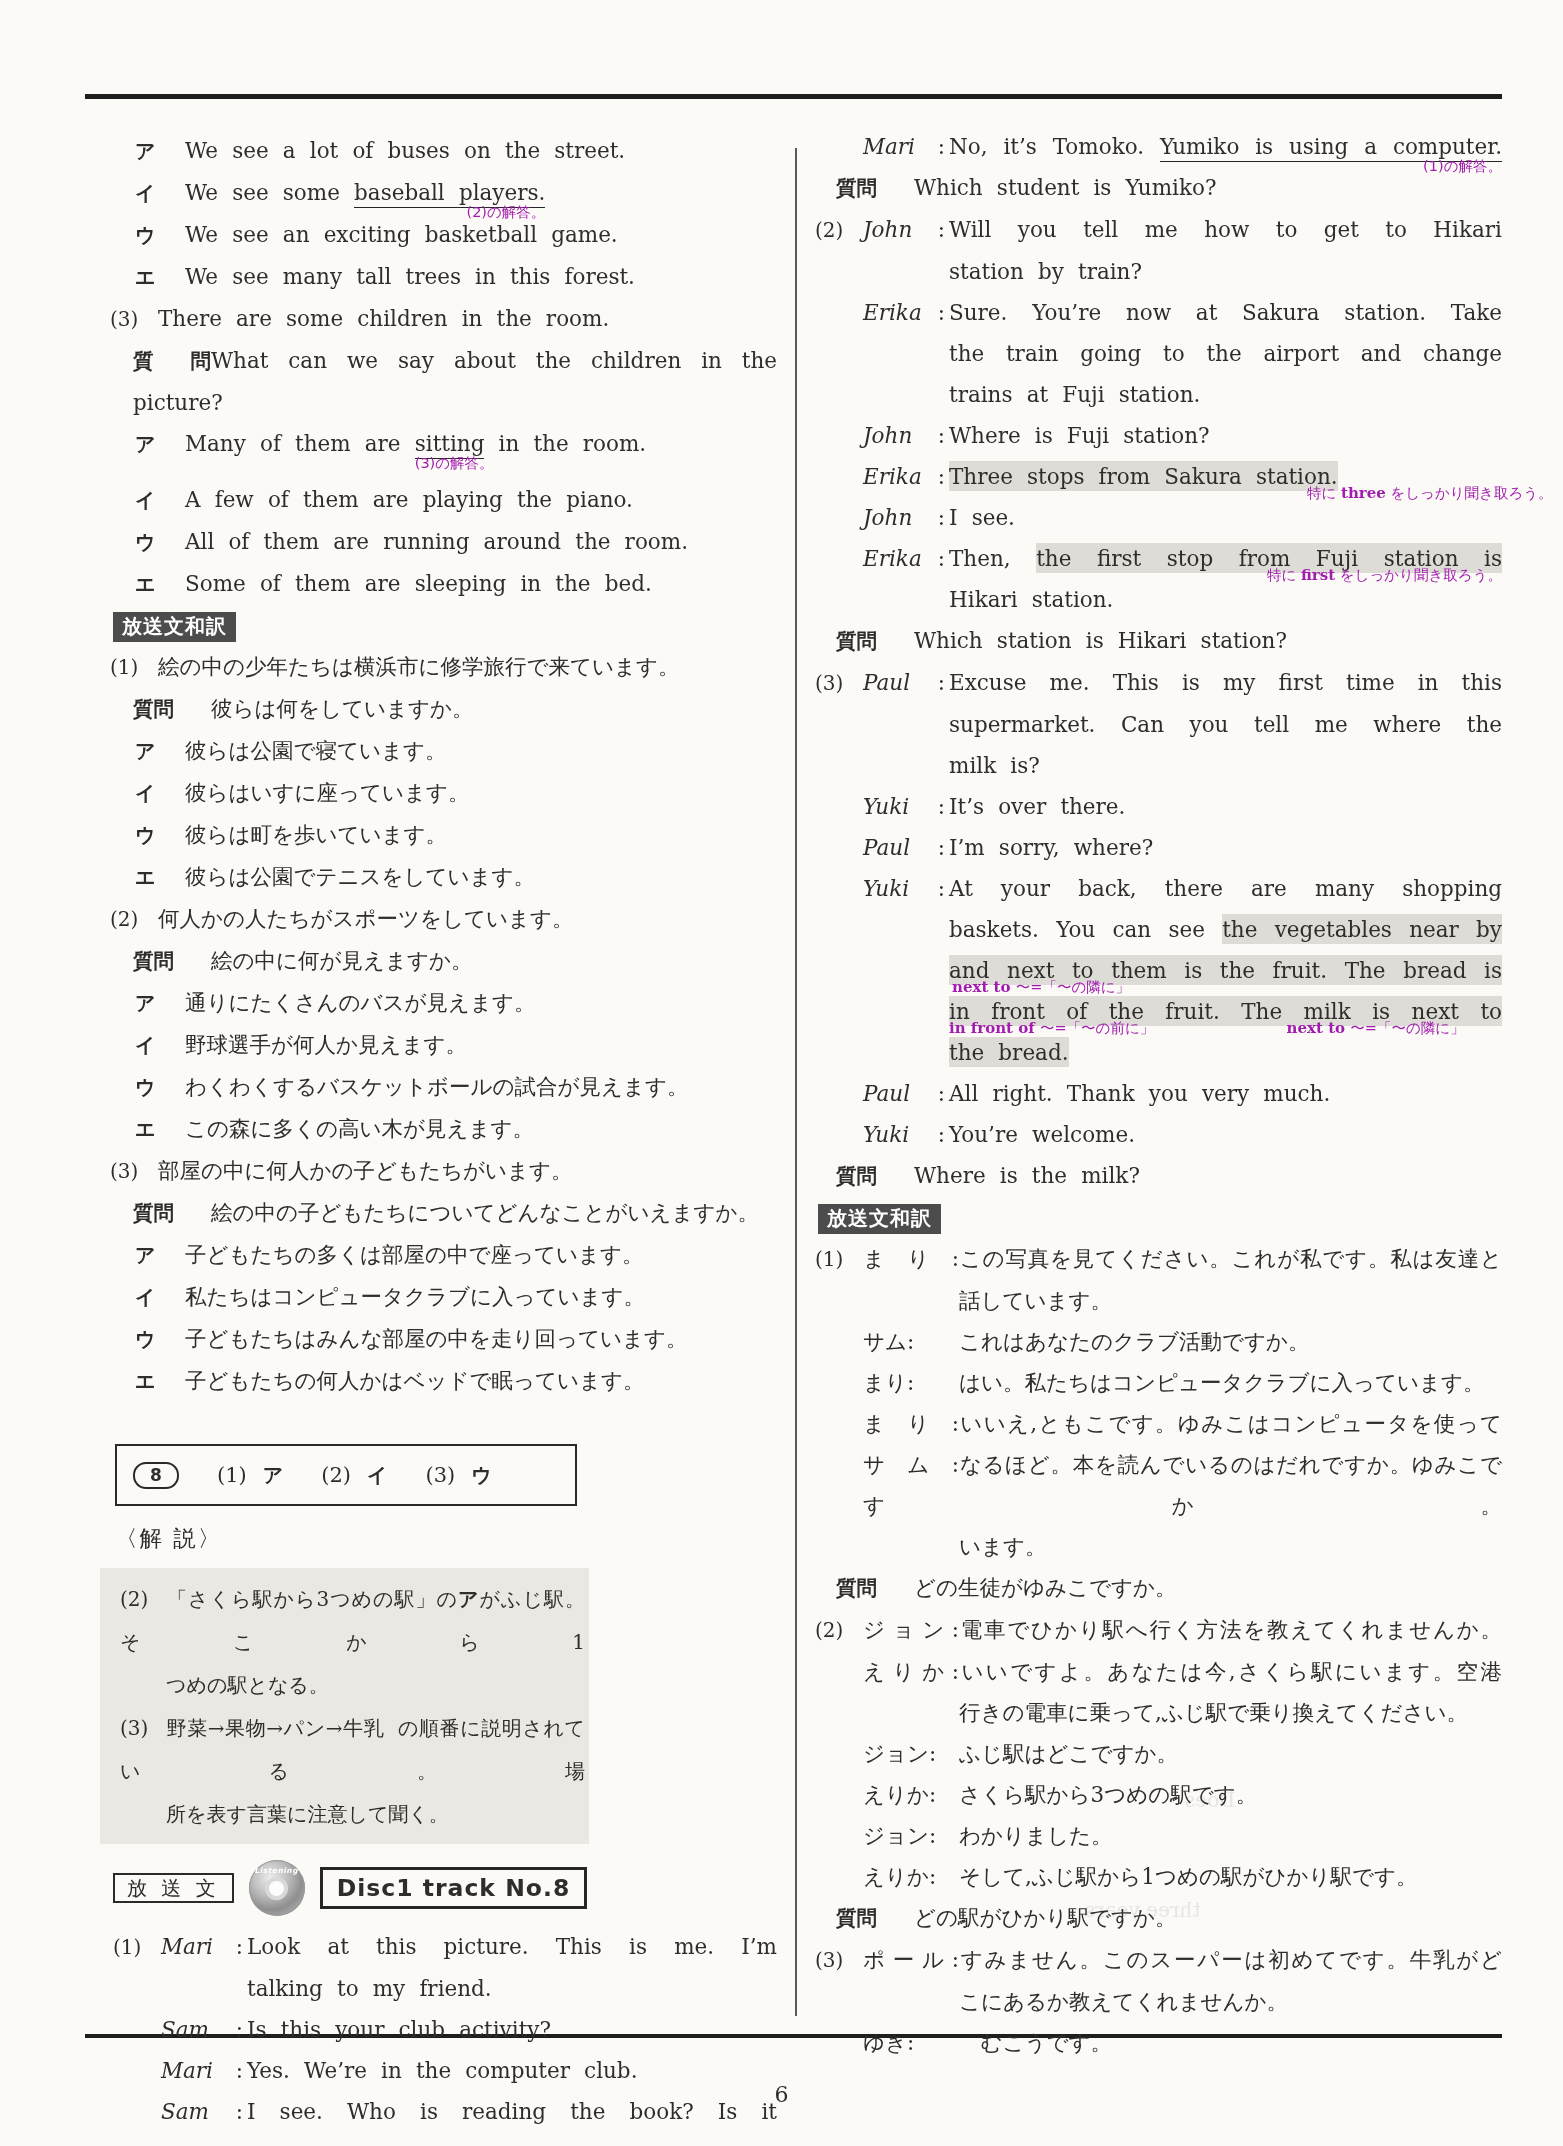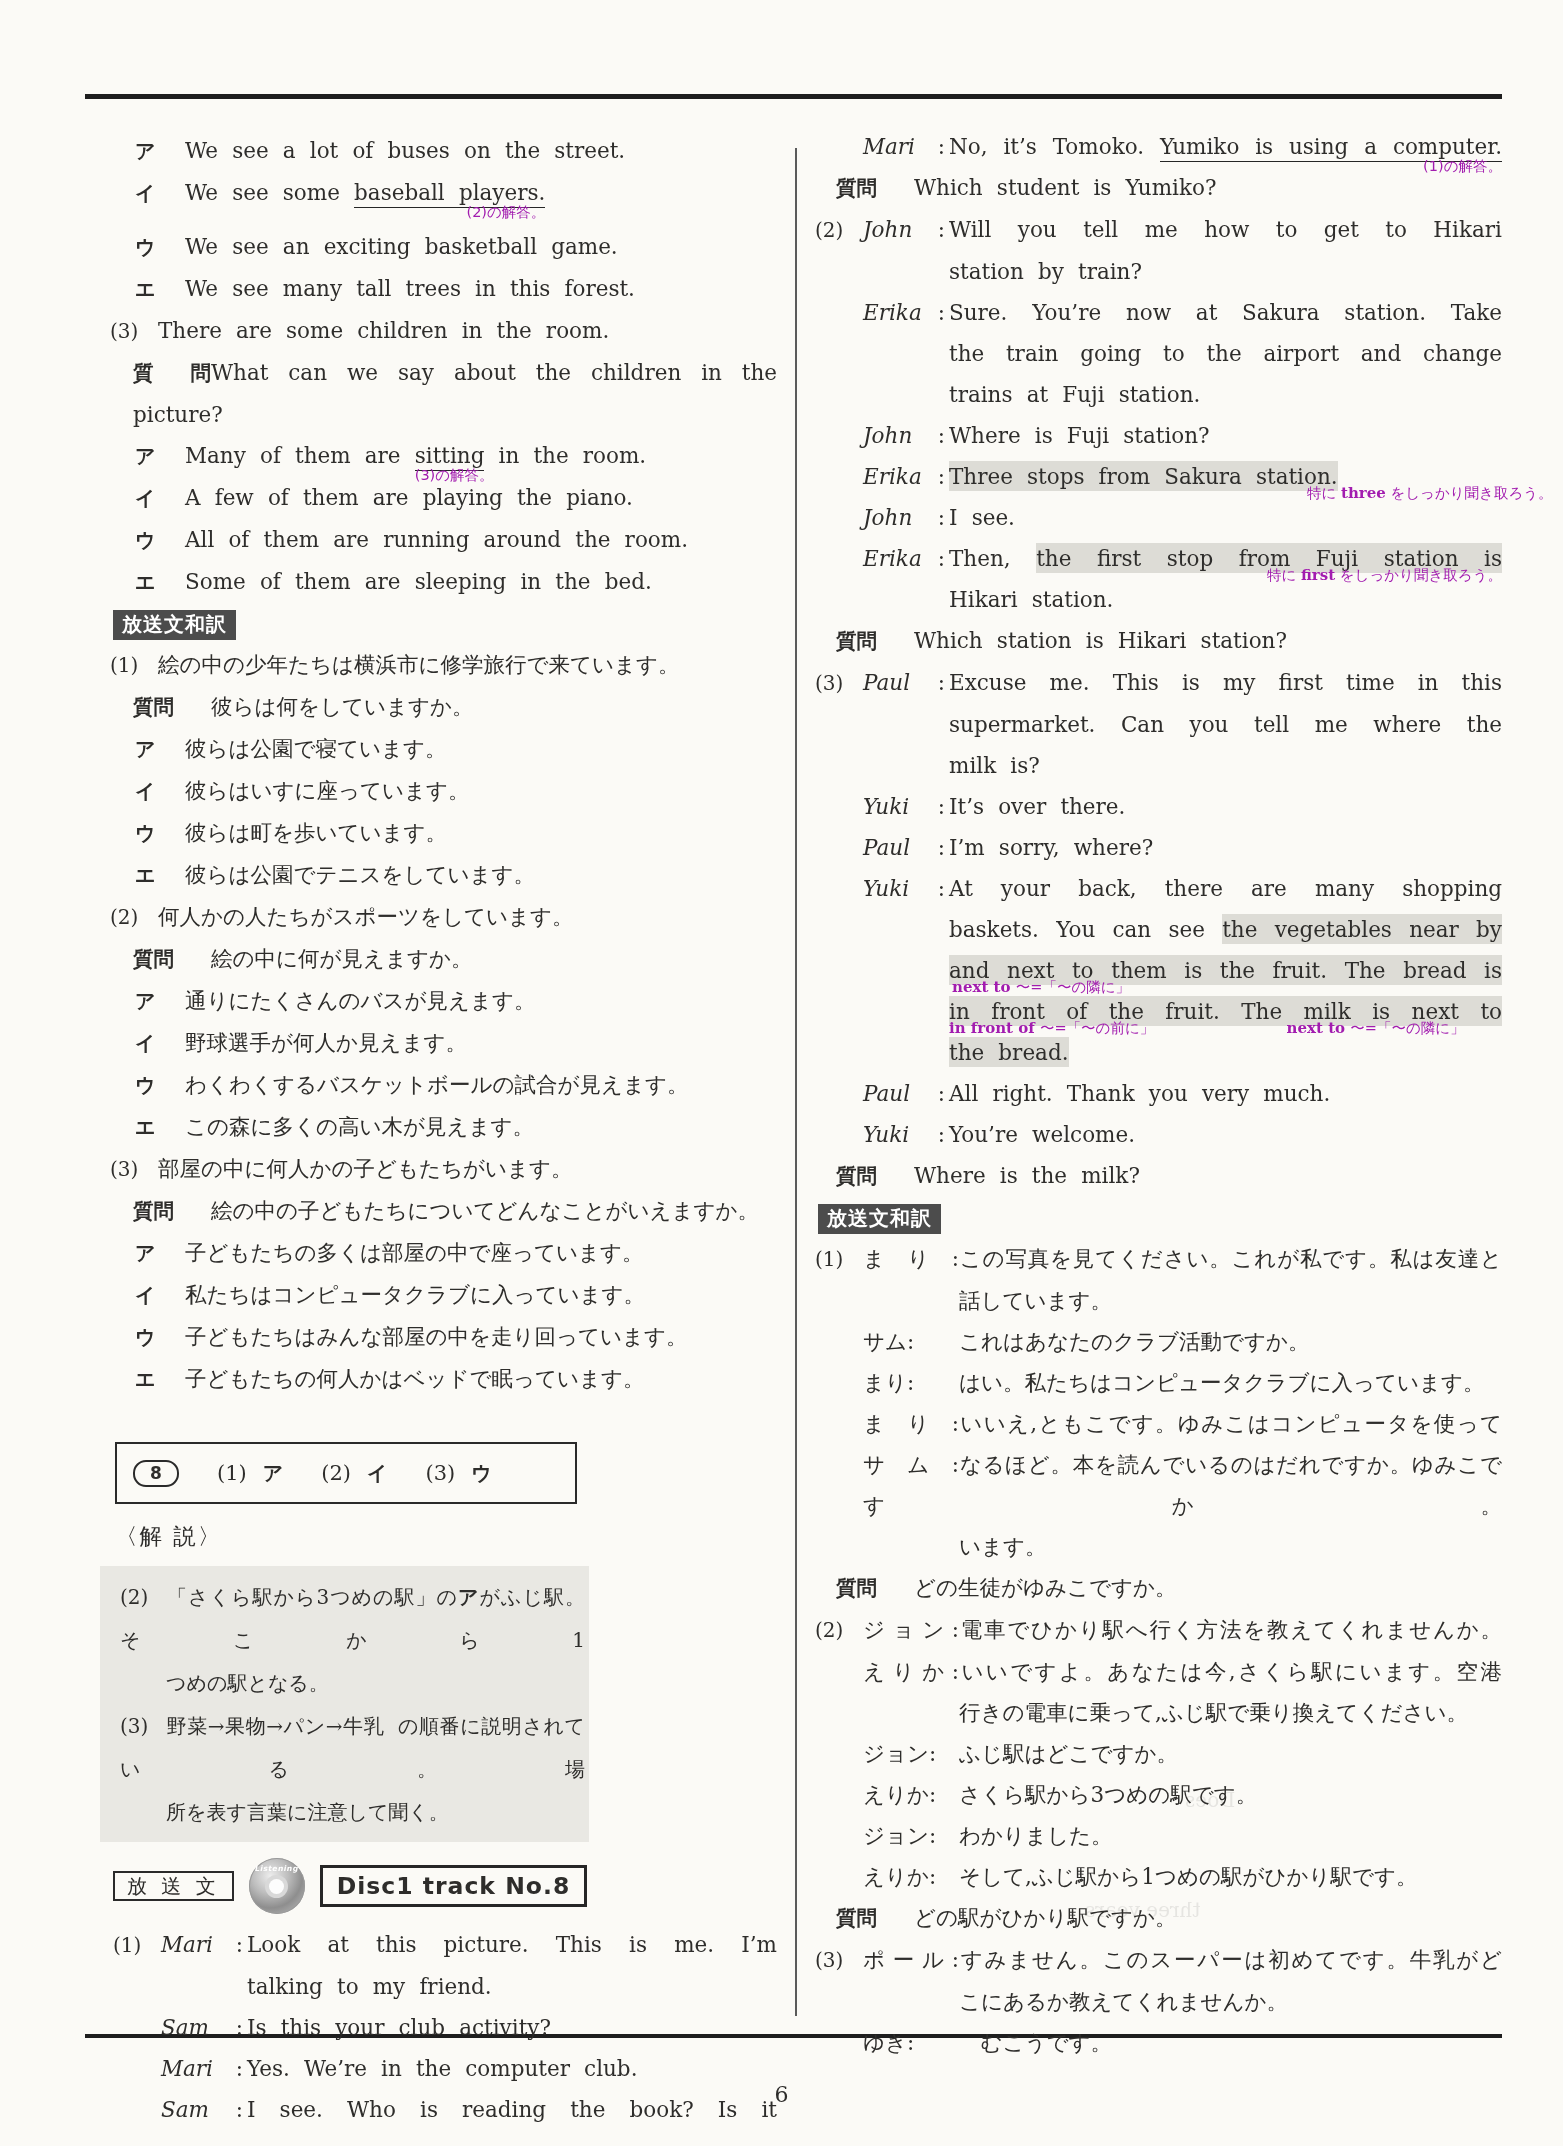--- a/index.html
+++ b/index.html
@@ -97,26 +97,26 @@
 </style>
 </head>
 <body>
 
 <div>
   <div id="top-rule" class="rule"></div>
   <div id="divider"></div>
   <div id="col-left" class="col">
       <div class="ln" style="padding-left: 50px;"><span class="seg mk">ア</span><span class="seg">We see a lot of buses on the street.</span></div>
       <div class="ln" style="padding-left: 50px;"><span class="seg mk">イ</span><span class="seg">We see some </span><span class="seg ul">baseball players.<span class="note r"><span>(2)の解答。</span></span></span></div>
-      <div class="ln" style="padding-left: 50px; margin-top: 12px;"><span class="seg mk">ウ</span><span class="seg">We see an exciting basketball game.</span></div>
+      <div class="ln" style="padding-left: 50px;"><span class="seg mk">ウ</span><span class="seg">We see an exciting basketball game.</span></div>
       <div class="ln" style="padding-left: 50px;"><span class="seg mk">エ</span><span class="seg">We see many tall trees in this forest.</span></div>
       <div class="ln" style="padding-left: 25px;"><span class="seg num">(3)</span><span class="seg">There are some children in the room.</span></div>
       <div class="ln j" style="padding-left: 48px;"><span class="seg ql">質問</span><span class="seg">What can we say about the children in the picture?</span></div>
       <div class="ln" style="padding-left: 50px;"><span class="seg mk">ア</span><span class="seg">Many of them are </span><span class="seg ul">sitting<span class="note l"><span>(3)の解答。</span></span></span><span class="seg"> in the room.</span></div>
-      <div class="ln" style="padding-left: 50px;"><span class="seg mk">イ</span><span class="seg">A few of them are playing the piano.</span></div>
+      <div class="ln" style="padding-left: 50px; margin-top: 14px;"><span class="seg mk">イ</span><span class="seg">A few of them are playing the piano.</span></div>
       <div class="ln" style="padding-left: 50px;"><span class="seg mk">ウ</span><span class="seg">All of them are running around the room.</span></div>
       <div class="ln" style="padding-left: 50px;"><span class="seg mk">エ</span><span class="seg">Some of them are sleeping in the bed.</span></div>
       <div class="ln" style="padding-left: 28px;"><span class="tlabel">放送文和訳</span></div>
       <div class="ln" style="padding-left: 25px;"><span class="seg num">(1)</span><span class="seg">絵の中の少年たちは横浜市に修学旅行で来ています。</span></div>
       <div class="ln" style="padding-left: 48px;"><span class="seg ql">質問</span><span class="seg">彼らは何をしていますか。</span></div>
       <div class="ln" style="padding-left: 50px;"><span class="seg mk">ア</span><span class="seg">彼らは公園で寝ています。</span></div>
       <div class="ln" style="padding-left: 50px;"><span class="seg mk">イ</span><span class="seg">彼らはいすに座っています。</span></div>
       <div class="ln" style="padding-left: 50px;"><span class="seg mk">ウ</span><span class="seg">彼らは町を歩いています。</span></div>
       <div class="ln" style="padding-left: 50px;"><span class="seg mk">エ</span><span class="seg">彼らは公園でテニスをしています。</span></div>
       <div class="ln" style="padding-left: 25px;"><span class="seg num">(2)</span><span class="seg">何人かの人たちがスポーツをしています。</span></div>

